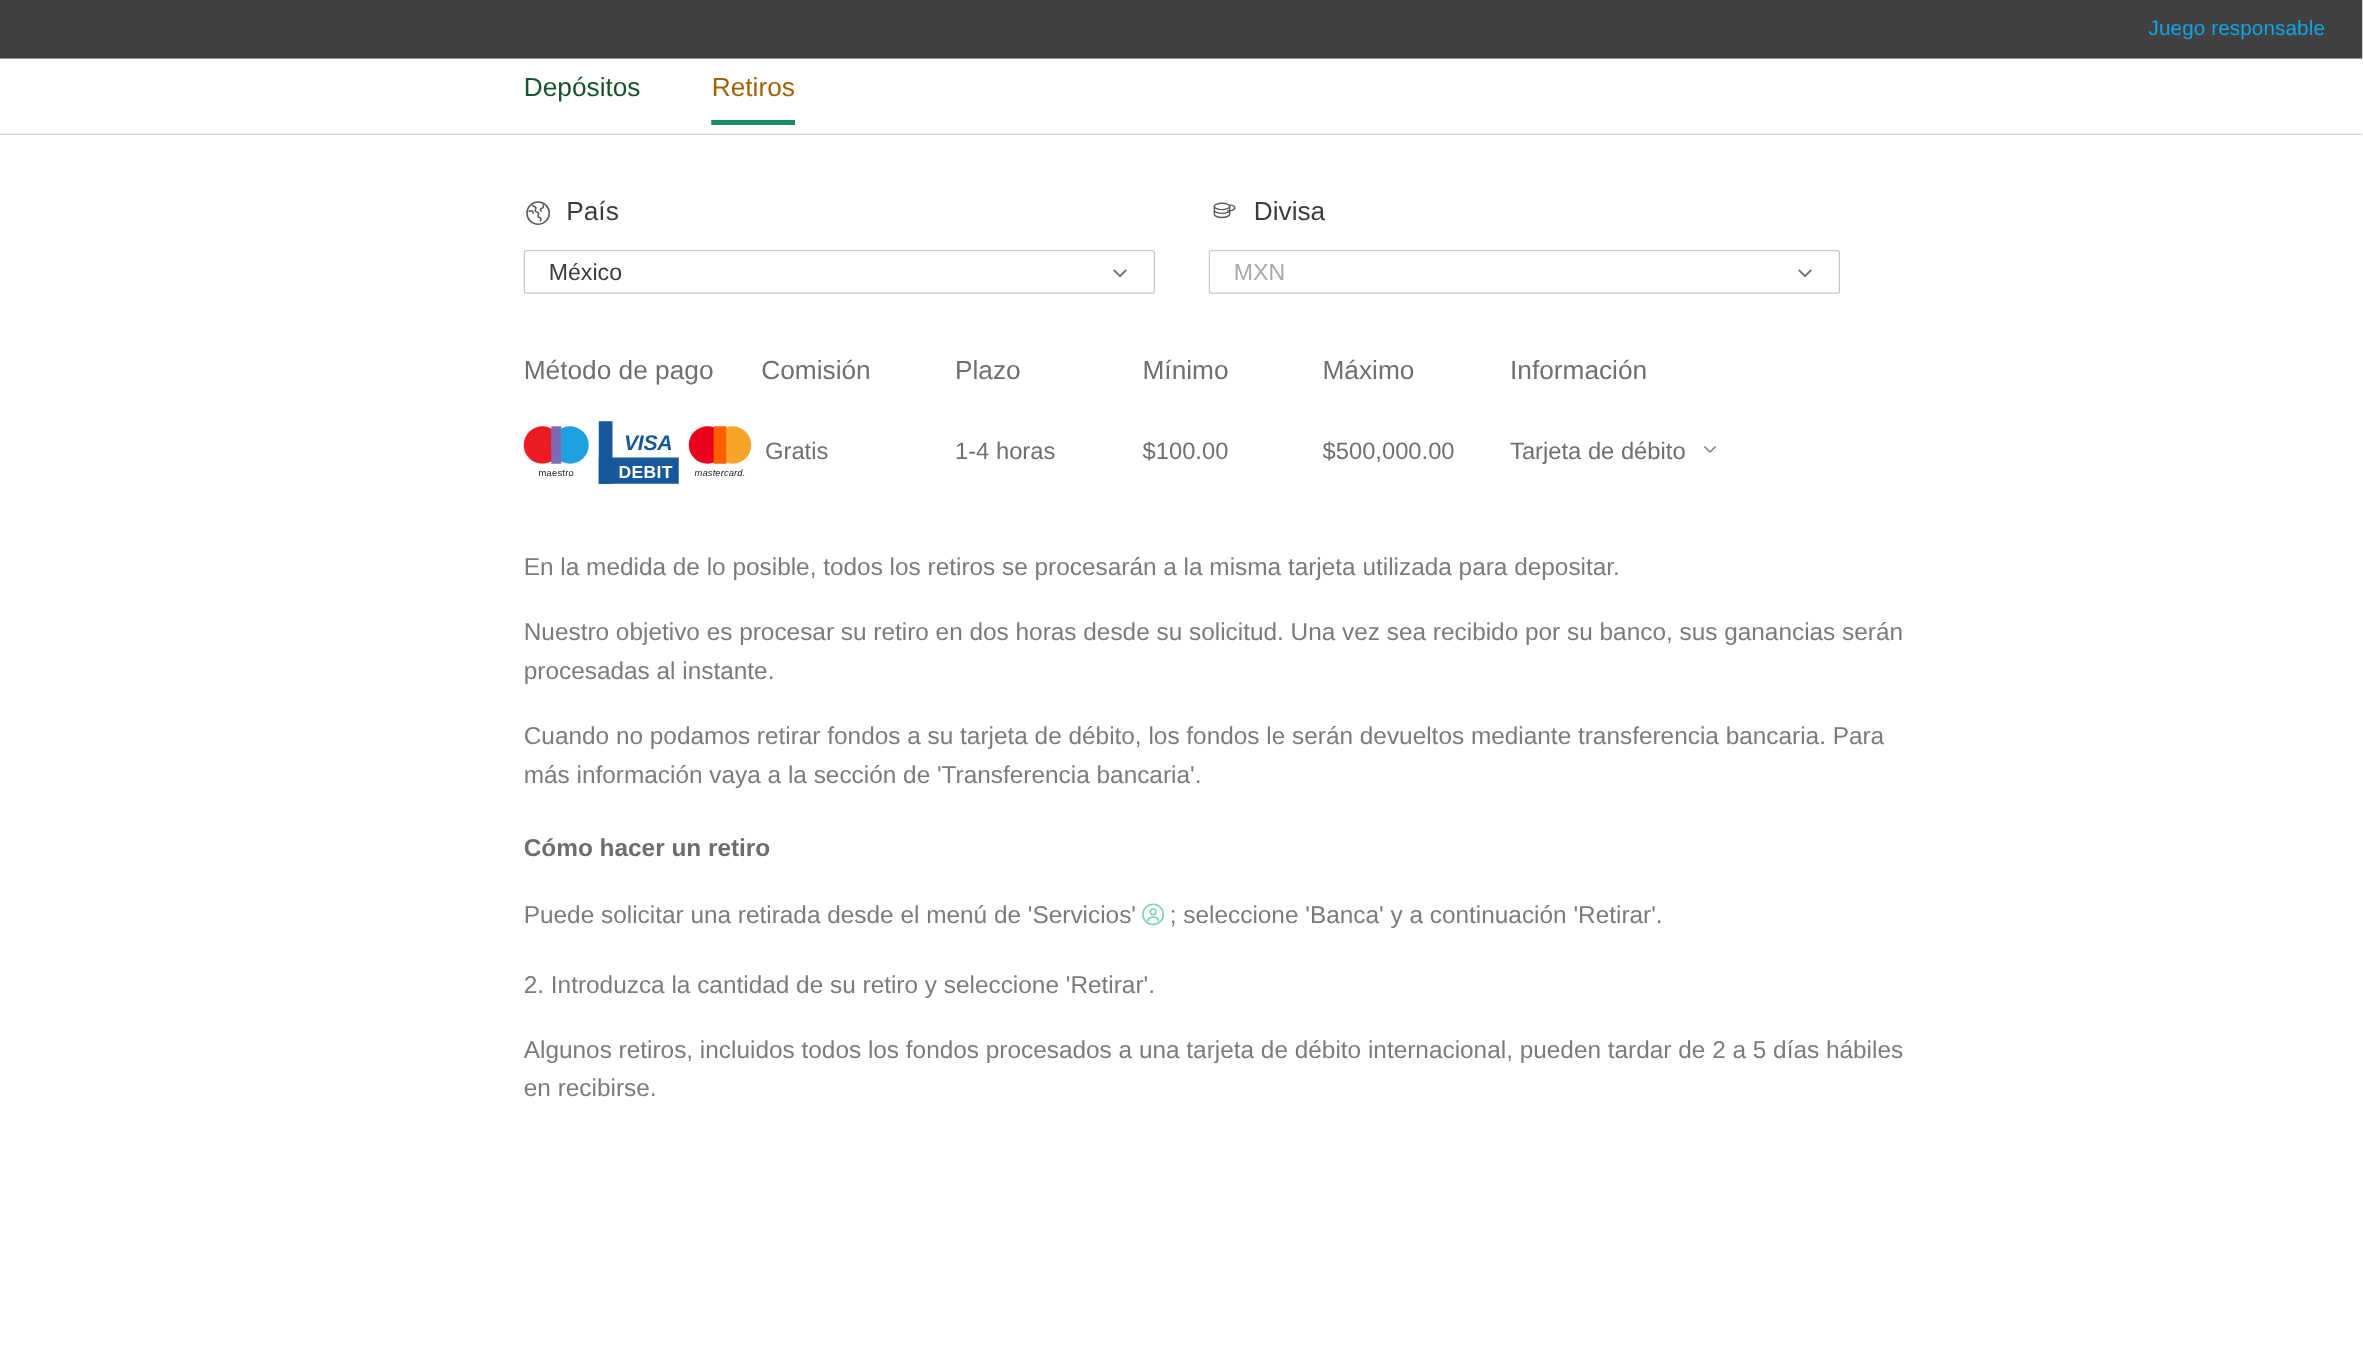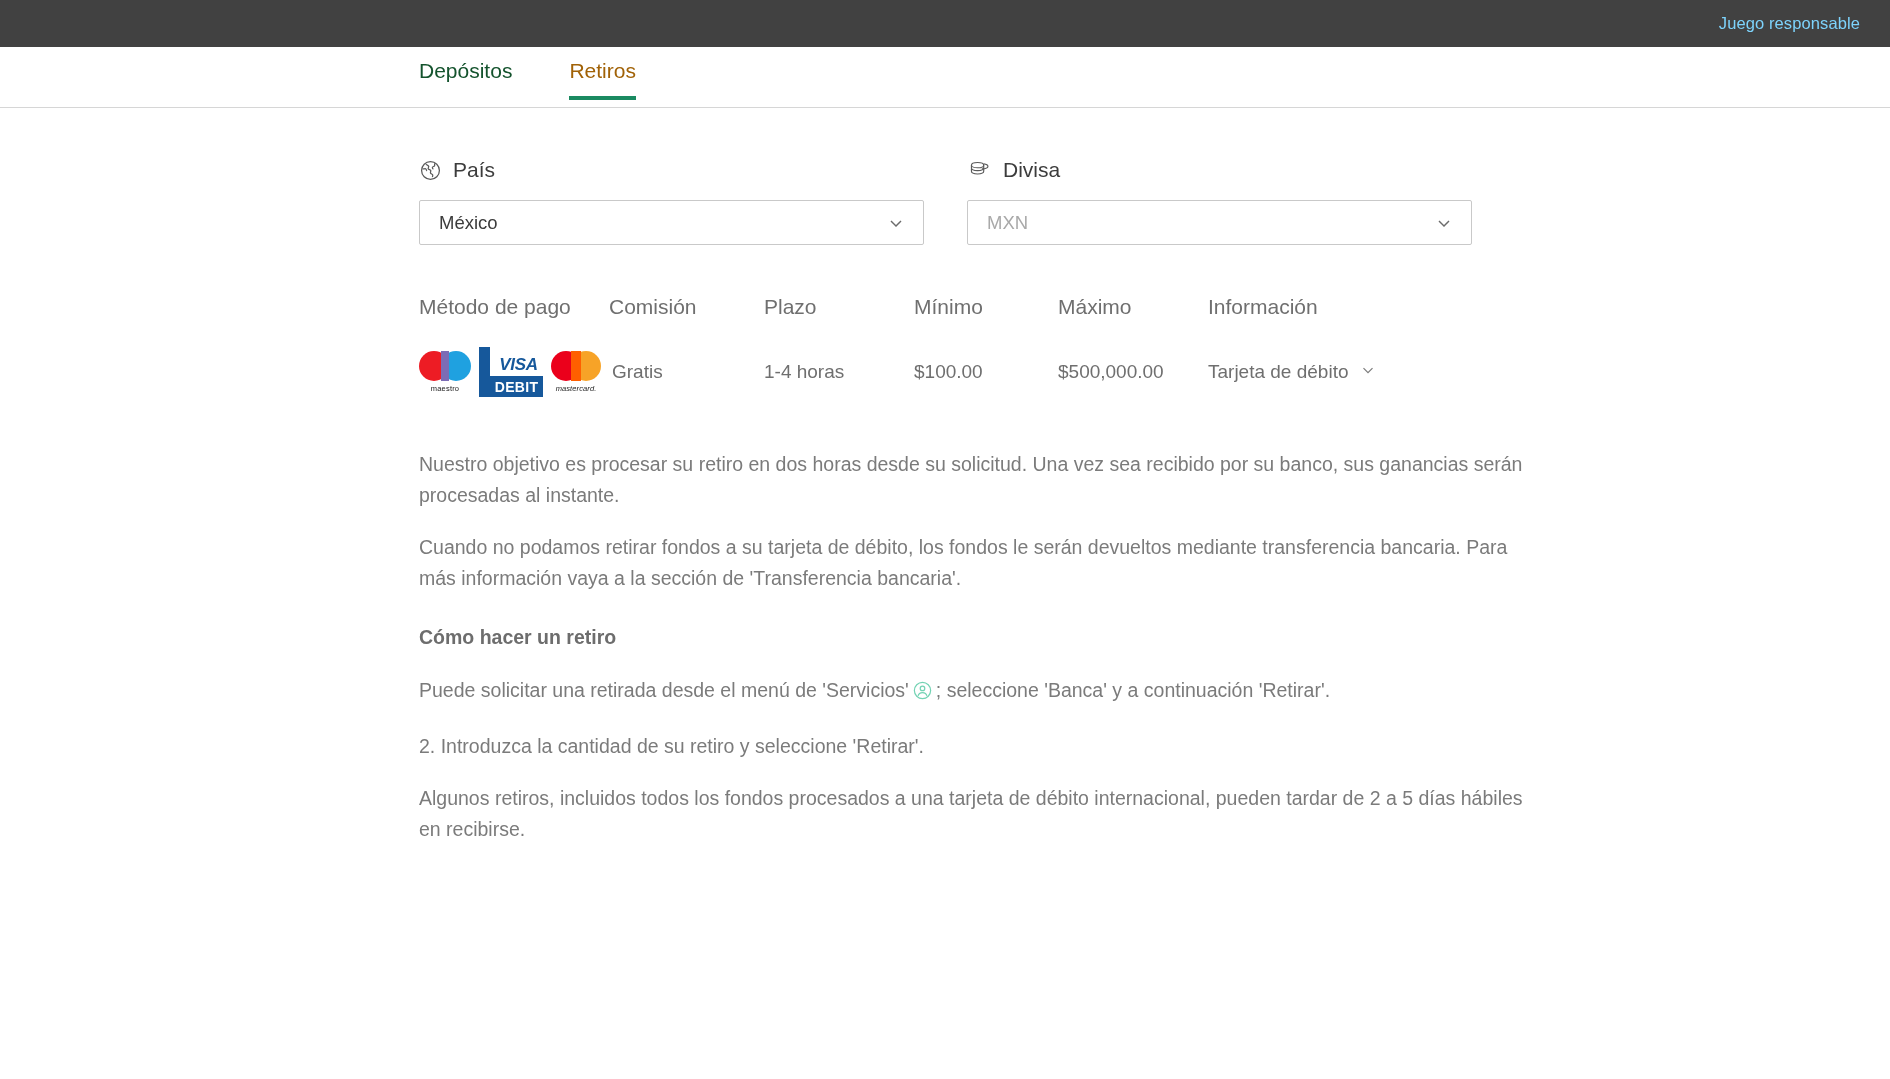--- a/index.html
+++ b/index.html
@@ -15,21 +15,21 @@
   
   .topbar {
     height: 47px;
     background: #414141;
     display: flex;
     align-items: center;
     justify-content: flex-end;
     padding-right: 30px;
   }
   .topbar-link {
-    color: #7dd3fc;
+    color: #0ea5e9;
     font-size: 16.5px;
     letter-spacing: .1px;
     cursor: pointer;
   }
 
   
   .tabstrip {
     position: relative;
     height: 61px;
     background: #ffffff;
@@ -80,21 +80,21 @@
     align-items: center;
     gap: 11px;
     font-size: 21px;
     color: #3c3c3c;
     margin-bottom: 18px;
   }
   .sel-label .ico { display: flex; align-items: center; }
 
   .sel-box {
     position: relative;
-    height: 45px;
+    height: 35px;
     border: 1px solid #c9c9c9;
     border-radius: 2px;
     display: flex;
     align-items: center;
     padding: 0 0 0 19px;
     background: #fff;
     cursor: pointer;
   }
   .sel-value { font-size: 18.5px; color: #3c3c3c; }
   .sel-value.placeholder { color: #a9a9a9; }
@@ -343,20 +343,21 @@
             <svg width="18" height="18" viewBox="0 0 24 24" fill="none" stroke="#7b7b7b" stroke-width="1.6">
               <path d="M6 9.5 L12 15.5 L18 9.5"></path>
             </svg>
           </span>
         </div>
       </div>
     </div>
   </div>
 
   <div class="copy">
+    <p>En la medida de lo posible, todos los retiros se procesarán a la misma tarjeta utilizada para depositar.</p>
     <p>Nuestro objetivo es procesar su retiro en dos horas desde su solicitud. Una vez sea recibido por su banco, sus ganancias serán procesadas al instante.</p>
     <p>Cuando no podamos retirar fondos a su tarjeta de débito, los fondos le serán devueltos mediante transferencia bancaria. Para más información vaya a la sección de 'Transferencia bancaria'.</p>
     <p class="heading">Cómo hacer un retiro</p>
 
     <p>
       <span>Puede solicitar una retirada desde el menú de 'Servicios'</span><span class="inline-ico"><svg width="21" height="21" viewBox="0 0 24 24" fill="none" stroke="#74d3b4" stroke-width="1.4">
             <circle cx="12" cy="12" r="9.3"></circle>
             <circle cx="12" cy="9.6" r="2.6"></circle>
             <path d="M6.9 18.2c.6-2.5 2.6-3.9 5.1-3.9s4.5 1.4 5.1 3.9"></path>
           </svg></span><span>; seleccione 'Banca' y a continuación 'Retirar'.</span>

